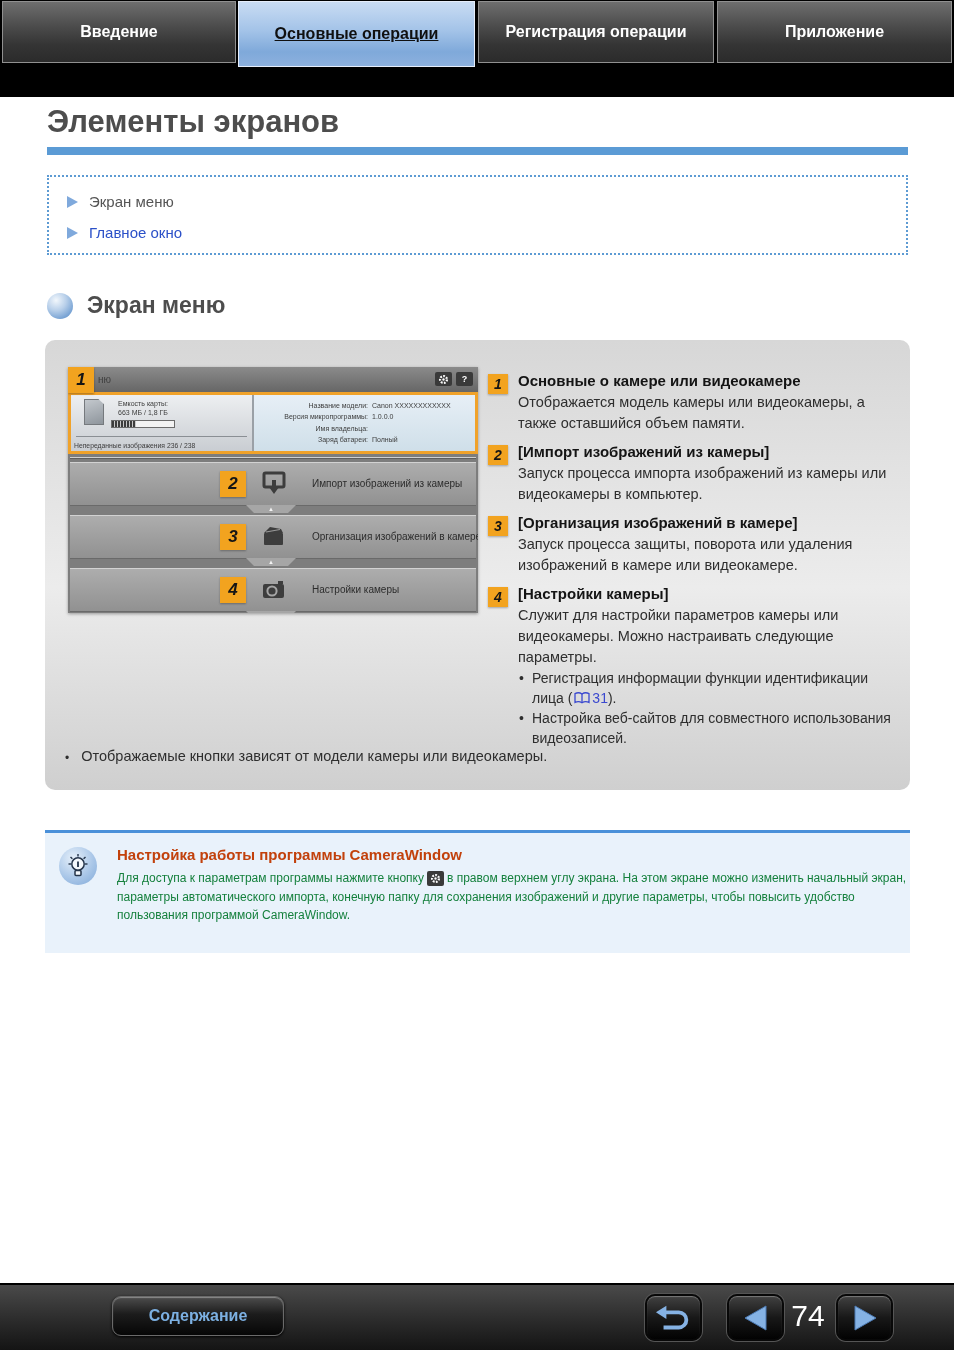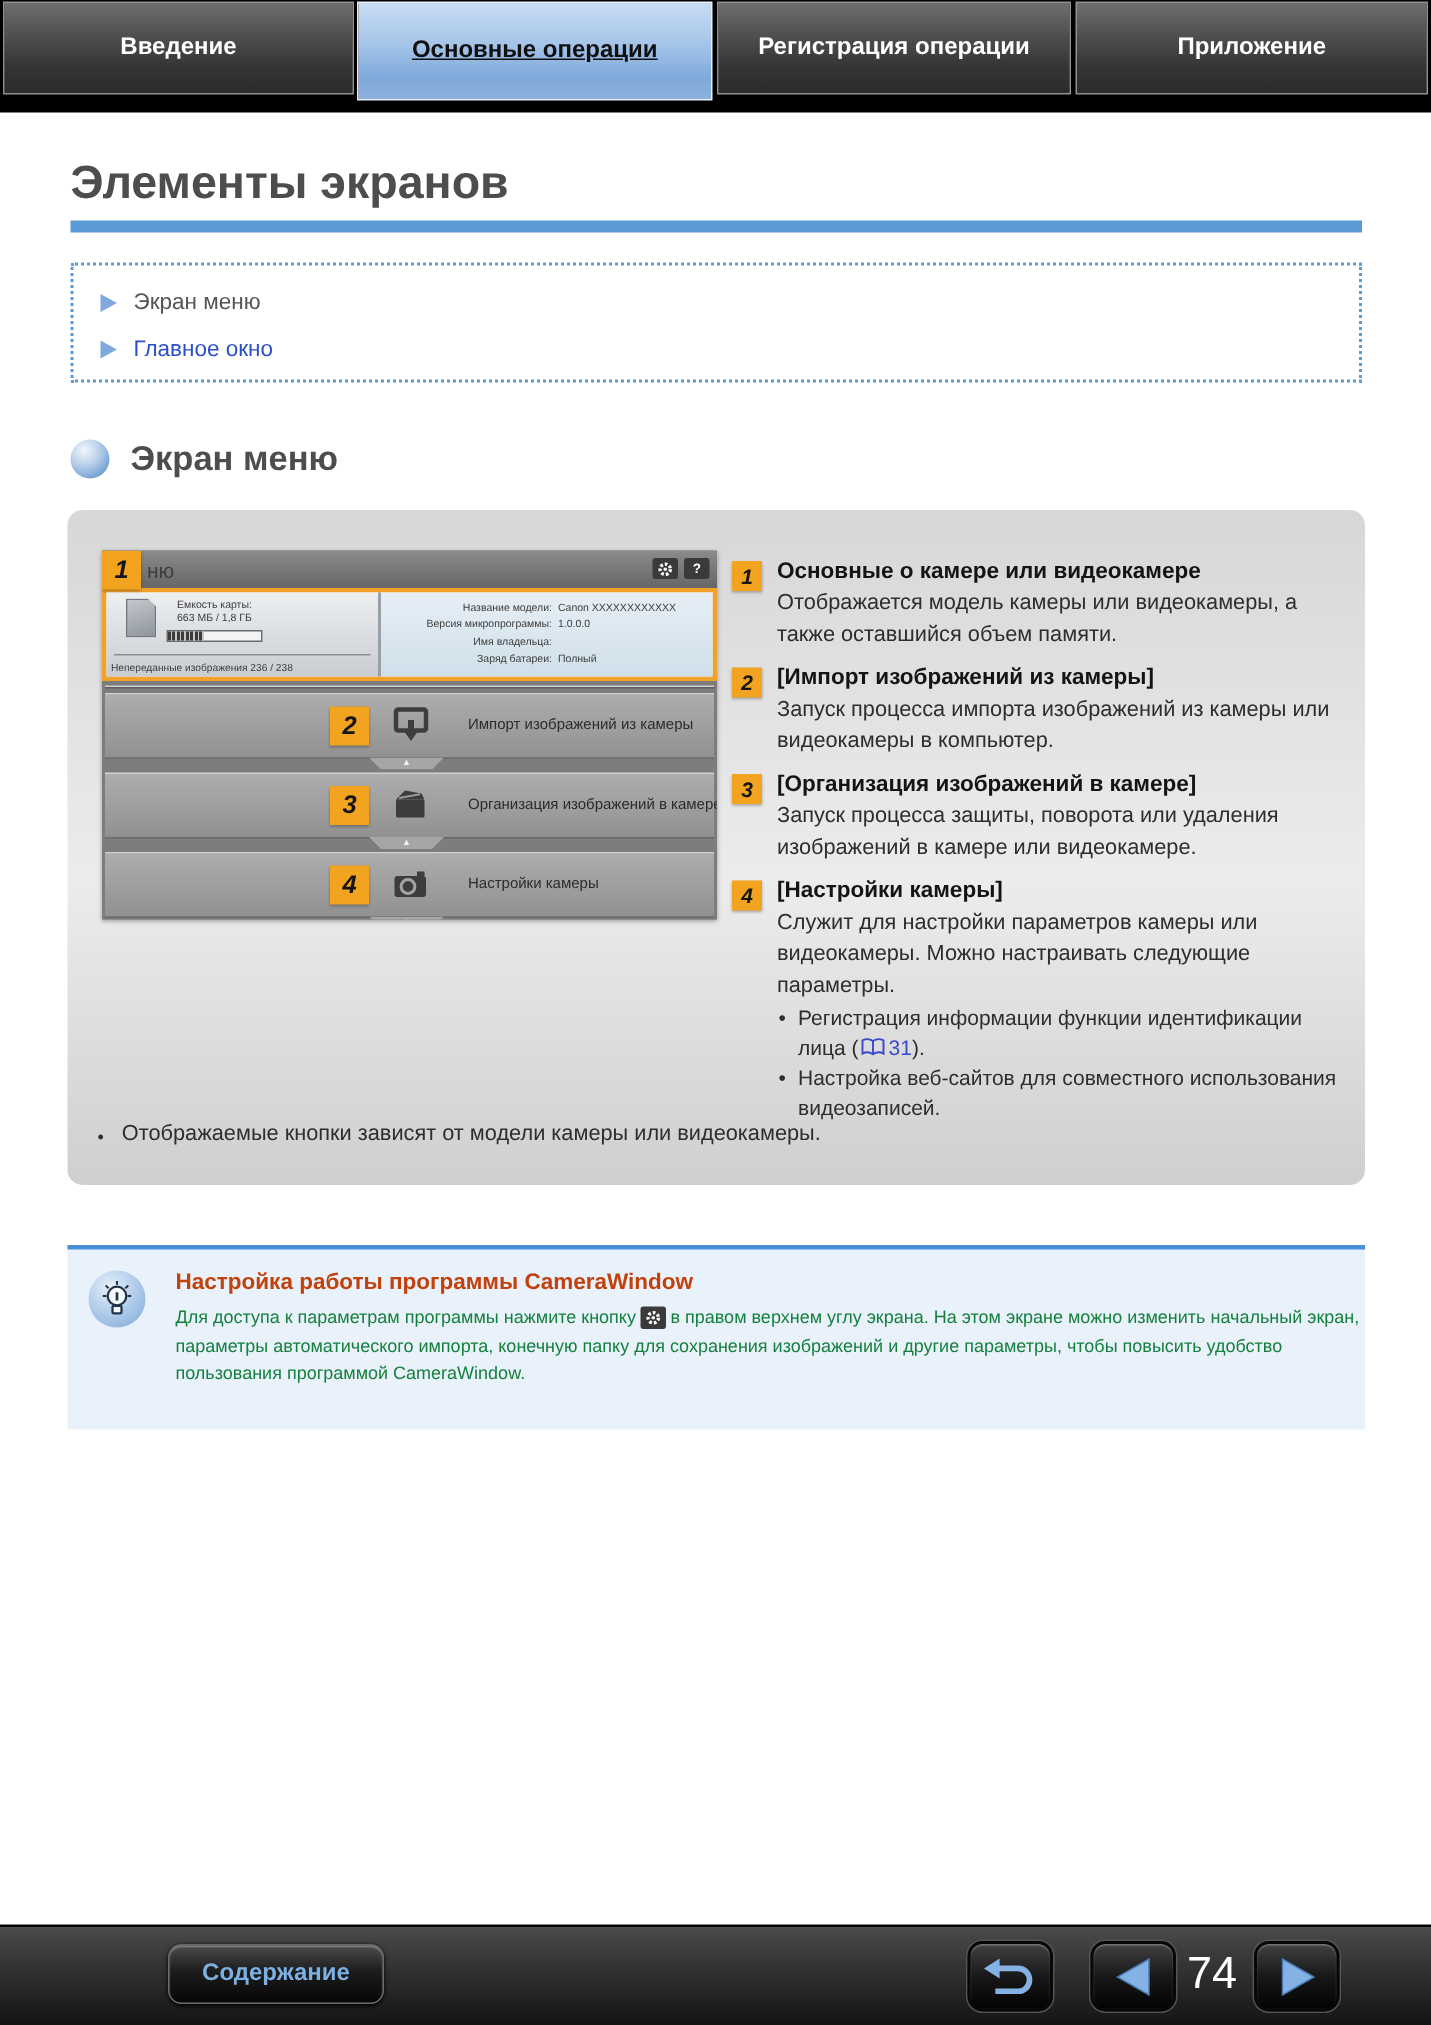--- a/index.html
+++ b/index.html
@@ -1,21 +1,21 @@
 <!DOCTYPE html>
 <html><head>
 <meta charset="utf-8">
 <style>
   html,body{margin:0;padding:0;}
   body{
     width:954px;height:1350px;position:relative;background:#ffffff;
     font-family:"Liberation Sans",sans-serif;overflow:hidden;
   }
   
-  .tabbar{position:absolute;left:0;top:0;width:954px;height:75px;background:#000;}
+  .tabbar{position:absolute;left:0;top:0;width:954px;height:97px;background:#000;}
   .tab{
     position:absolute;top:1px;height:62px;box-sizing:border-box;
     display:flex;align-items:center;justify-content:center;
     font-size:16px;font-weight:bold;color:#fff;
     background:linear-gradient(180deg,#6e6e6e,#4c4c4c 40%,#343434 72%,#2b2b2b);
     border:1px solid #909090;cursor:pointer;
   }
   .tab.active{
     height:66px;color:#101010;border:1px solid #e6eefb;
     background:linear-gradient(180deg,#c9dcf3,#a3c3e8 45%,#7fa9da 78%,#8db1de);
@@ -37,21 +37,21 @@
     background:radial-gradient(circle at 35% 28%,#f2f7fc,#b9d0ea 40%,#78a3d4 75%,#5d8ec6);}
   .section-title{font-size:23px;font-weight:bold;color:#4d4d4d;}
   
   .panel{position:absolute;left:45px;top:340px;width:865px;height:450px;border-radius:10px;
     background:linear-gradient(180deg,#d7d7d7,#ececec 55%,#cfcfcf);}
   
   .mini-window{position:absolute;left:23px;top:27px;width:410px;height:246px;background:#7d7d7d;
     box-shadow:0 1px 3px rgba(0,0,0,.35);overflow:hidden;}
   .mw-titlebar{position:absolute;left:0;top:0;right:0;height:25px;
     background:linear-gradient(180deg,#8b8b8b,#666666);display:flex;align-items:center;}
-  .mw-title{margin-left:30px;font-size:14px;color:#3f3f3f;}
+  .mw-title{margin-left:30px;font-size:10px;color:#3f3f3f;}
   .mw-btns{position:absolute;right:5px;top:5px;display:flex;gap:4px;}
   .mw-btn{width:17px;height:14px;background:#3a3a3a;border-radius:2px;color:#fff;
     display:flex;align-items:center;justify-content:center;font-size:9px;font-weight:bold;cursor:pointer;}
   .mw-info{position:absolute;left:0;top:25px;right:0;height:62px;box-sizing:border-box;
     border:3px solid #f0a22a;display:flex;background:#fff;}
   .mw-info-left{width:183px;box-sizing:border-box;border-right:2px solid #9aa0a6;position:relative;
     background:linear-gradient(180deg,#edeff1,#c9cdd2);padding:4px 5px;}
   .sd-row{display:flex;gap:7px;align-items:flex-start;padding-left:8px;}
   .sd-icon{width:20px;height:26px;background:linear-gradient(160deg,#c3c8cd,#8e959c);
     clip-path:polygon(0 0,72% 0,100% 20%,100% 100%,0 100%);border:1px solid #75797d;box-sizing:border-box;}
@@ -102,21 +102,21 @@
   .tip-icon{position:absolute;left:14px;top:14px;width:38px;height:38px;border-radius:50%;
     background:radial-gradient(circle at 38% 30%,#e6f0fa,#aac7e8 55%,#7fa8d8);
     display:flex;align-items:center;justify-content:center;}
   .tip-title{position:absolute;left:72px;top:13px;font-size:15px;font-weight:bold;color:#c2410c;}
   .tip-body{position:absolute;left:72px;top:36px;width:790px;font-size:12px;color:#15803d;line-height:1.55;}
   .gear-chip{display:inline-flex;width:17px;height:15px;background:#3a3a3a;border-radius:2px;
     align-items:center;justify-content:center;vertical-align:-2px;margin:0 3px;}
   
   .footer{position:absolute;left:0;top:1283px;width:954px;height:67px;
     background:linear-gradient(180deg,#4a4a4a,#2b2b2b 55%,#141414);border-top:2px solid #000;box-sizing:border-box;}
-  .contents-btn{position:absolute;left:112px;top:11px;width:144px;height:40px;border-radius:9px;
+  .contents-btn{position:absolute;left:112px;top:11px;width:172px;height:40px;border-radius:9px;
     background:linear-gradient(180deg,#4d4d4d,#1c1c1c 45%,#060606);
     border:1px solid #6a6a6a;box-sizing:border-box;cursor:pointer;
     box-shadow:inset 0 1px 1px rgba(255,255,255,.35),0 1px 3px #000;
     display:flex;align-items:center;justify-content:center;
     color:#7cb0e2;font-size:16px;font-weight:bold;}
   .nav-btn{position:absolute;top:9px;width:57px;height:47px;border-radius:10px;box-sizing:border-box;
     background:linear-gradient(180deg,#414141,#181818 50%,#020202);
     border:2px solid #080808;cursor:pointer;
     box-shadow:inset 0 1px 1px rgba(255,255,255,.3),0 0 0 1px #555;
     display:flex;align-items:center;justify-content:center;}

